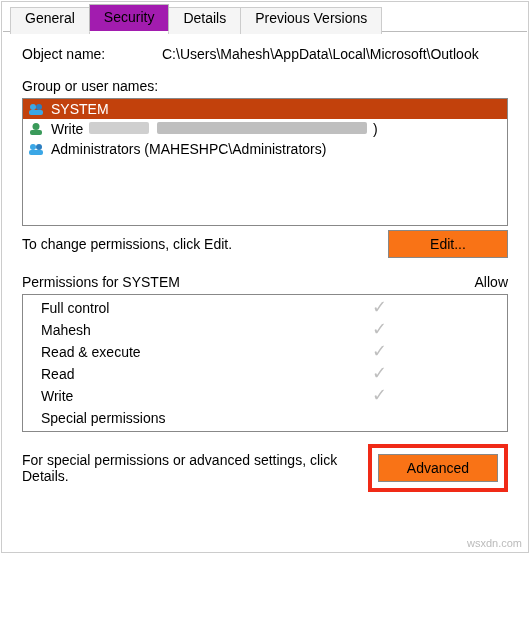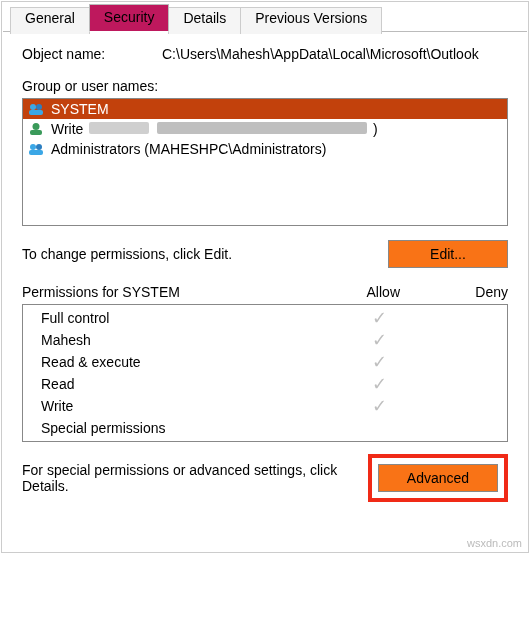--- a/index.html
+++ b/index.html
@@ -39,21 +39,21 @@
     color: #000;
   }
   .tab.inactive {
     background: #f5f5f5;
     top: 3px;
     border-color: #ccc;
     padding-top: 2px;
     padding-bottom: 3px;
   }
   .tab.active {
-    background: #be185d;
+    background: #a21caf;
     z-index: 2;
     border-bottom: 1px solid #fff;
     margin-bottom: -1px;
     padding-bottom: 6px;
   }
   .tab-border { border-bottom: 1px solid #bbb; margin: 0 1px; }
   .content { padding: 14px 20px 10px 20px; }
   .row { display: flex; align-items: baseline; margin-bottom: 16px; }
   .label1 { width: 140px; }
   .value1 { flex: 1; }
@@ -67,21 +67,21 @@
     display: flex;
     align-items: center;
     padding: 2px 4px;
     gap: 6px;
     font-size: 14px;
   }
   .list-item.selected { background: #c2410c; color: #fff; }
   .spacer-edit {
     display: flex;
     align-items: center;
-    margin-top: 14px;
+    margin-top: 4px;
     margin-bottom: 16px;
   }
   .spacer-edit .txt { flex: 1; }
   .btn {
     min-width: 120px;
     padding: 5px 10px;
     border: 1px solid #888;
     background: #f97316;
     font-family: inherit;
     font-size: 14px;
@@ -94,21 +94,21 @@
     gap: 23px;
   }
   .perm-header .title { flex: 1; }
   .perm-header .col { width: 85px; text-align: right; }
   .perm-box {
     border: 1px solid #888;
     padding: 2px 0;
   }
   .perm-row {
     display: flex;
-    align-items: center;
+    align-items: flex-start;
     padding: 3px 0 3px 18px;
   }
   .perm-row .name { flex: 1; }
   .perm-row .col { width: 85px; text-align: center; }
   .checkmark {
     color: #bfbfbf;
     font-size: 18px;
     line-height: 14px;
   }
   .adv-row {
@@ -196,21 +196,20 @@
     </div>
 
     <div class="spacer-edit">
       <span class="txt">To change permissions, click Edit.</span>
       <button class="btn">Edit...</button>
     </div>
 
     <div class="perm-header">
       <span class="title">Permissions for SYSTEM</span>
       <span class="col">Allow</span>
-      <span class="col">Deny</span>
     </div>
 
     <div class="perm-box">
       <div class="perm-row">
         <span class="name">Full control</span>
         <span class="col checkmark">✓</span>
         <span class="col"></span>
       </div>
       <div class="perm-row">
         <span class="name">Mahesh</span>

